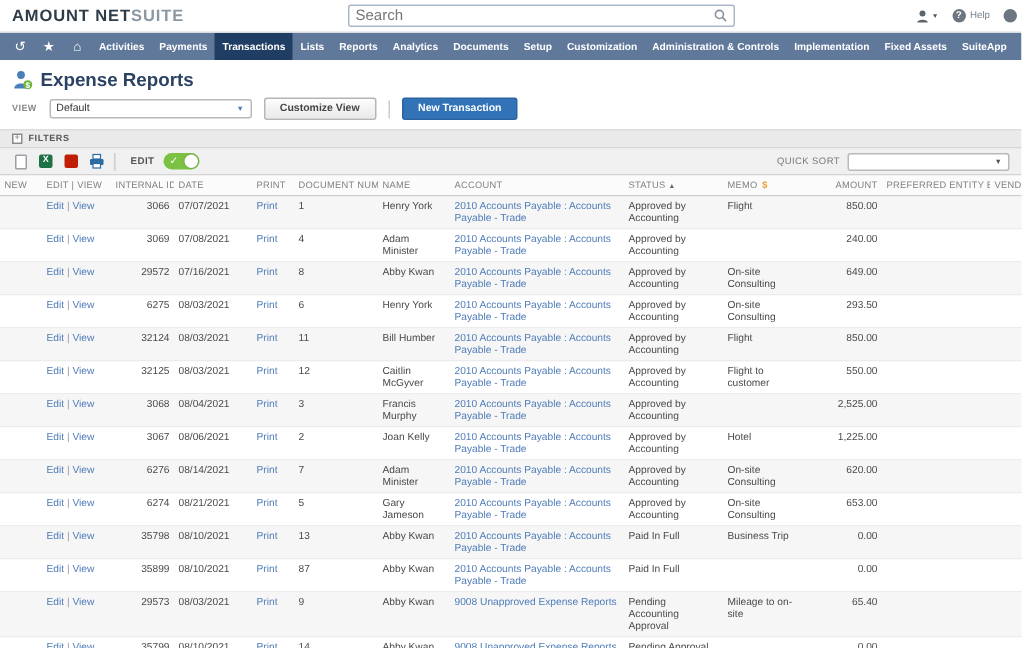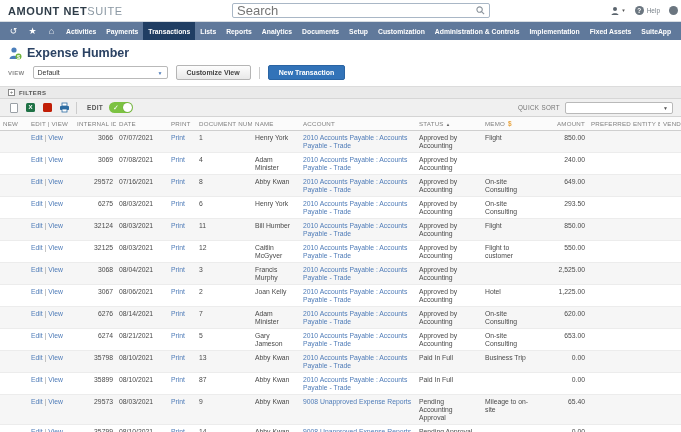--- a/index.html
+++ b/index.html
@@ -3,25 +3,25 @@
 <meta charset="utf-8">
 <style>
   * { margin:0; padding:0; box-sizing:border-box; }
   html,body { width:681px; height:432px; overflow:hidden; background:#fff;
     font-family:"Liberation Sans", sans-serif; }
 
   
   .topbar { height:22px; background:#fff; border-bottom:1px solid #d8dde2;
     display:flex; align-items:center; padding:0 8px; position:relative; }
   .logo { font-size:11px; font-weight:bold; color:#2e3c48; letter-spacing:.6px; white-space:nowrap; }
-  .logo .lt { color:#8b98a3; font-weight:normal; }
+  .logo .lt { color:#8b98a3; font-weight:bold; }
   .searchbox { position:absolute; left:232px; width:258px; height:15px; top:3px;
     border:1px solid #a9b7c6; border-radius:2px; background:#fff;
     display:flex; align-items:center; padding:0 4px; }
-  .searchbox input { flex:1; border:none; outline:none; font-size:13px; color:#444;
+  .searchbox input { flex:1; border:none; outline:none; font-size:10px; color:#444;
     font-family:"Liberation Sans", sans-serif; background:transparent; }
   .search-glyph { width:9px; height:9px; flex:none; }
   .topbar-right { margin-left:auto; display:flex; align-items:center; gap:9px; margin-right:-5px; }
   .roles { display:flex; align-items:center; gap:1px; }
   .caret-sm { font-size:4.5px; color:#555; }
   .help-wrap { display:flex; align-items:center; gap:3px; }
   .circle-ic { width:9px; height:9px; border-radius:50%; background:#6b7680; color:#fff;
     font-size:6.5px; line-height:9px; text-align:center; font-weight:bold; }
   .help-txt { font-size:6.5px; color:#7a838b; }
 
@@ -153,21 +153,21 @@
     </div>
 </div>
 
 <div class="title-row">
   <svg width="14" height="14" viewBox="0 0 14 14">
     <circle cx="6" cy="4" r="2.6" fill="#4a7ebb"></circle>
     <path d="M1.5 13 C1.5 8.5 10.5 8.5 10.5 13 Z" fill="#4a7ebb"></path>
     <circle cx="10.5" cy="10.5" r="3" fill="#6fb33e"></circle>
     <text x="10.5" y="12.6" font-size="5.5" fill="#fff" text-anchor="middle" font-weight="bold">$</text>
   </svg>
-  <div class="page-title">Expense Humber</div>
+  <div class="page-title">Expense Reports</div>
 </div>
 
 <div class="view-row">
   <span class="view-label">VIEW</span>
   <div class="sel view-sel">
     <span>Default</span>
     <span class="caret">▼</span>
   </div>
   <div class="btn btn-gray">Customize View</div>
   <div class="vdiv"></div>

